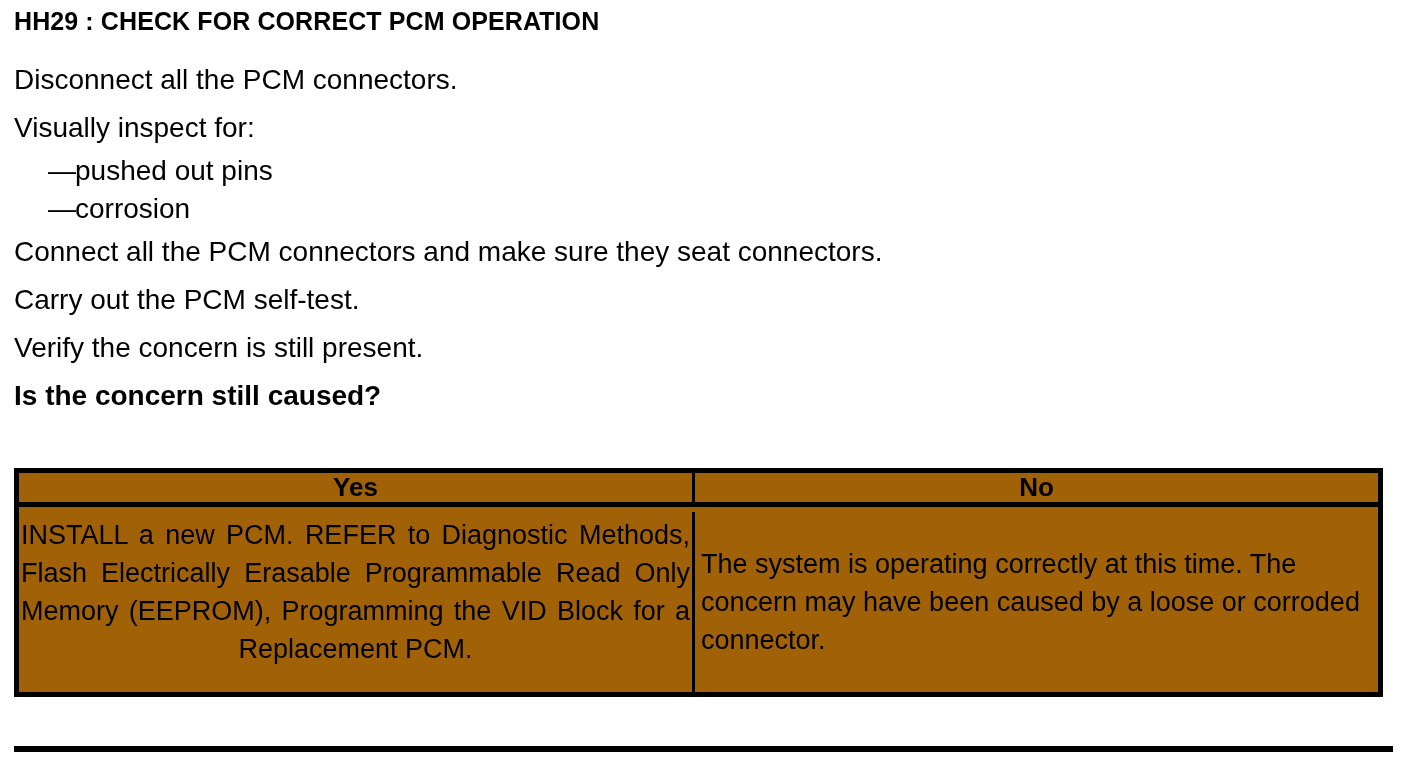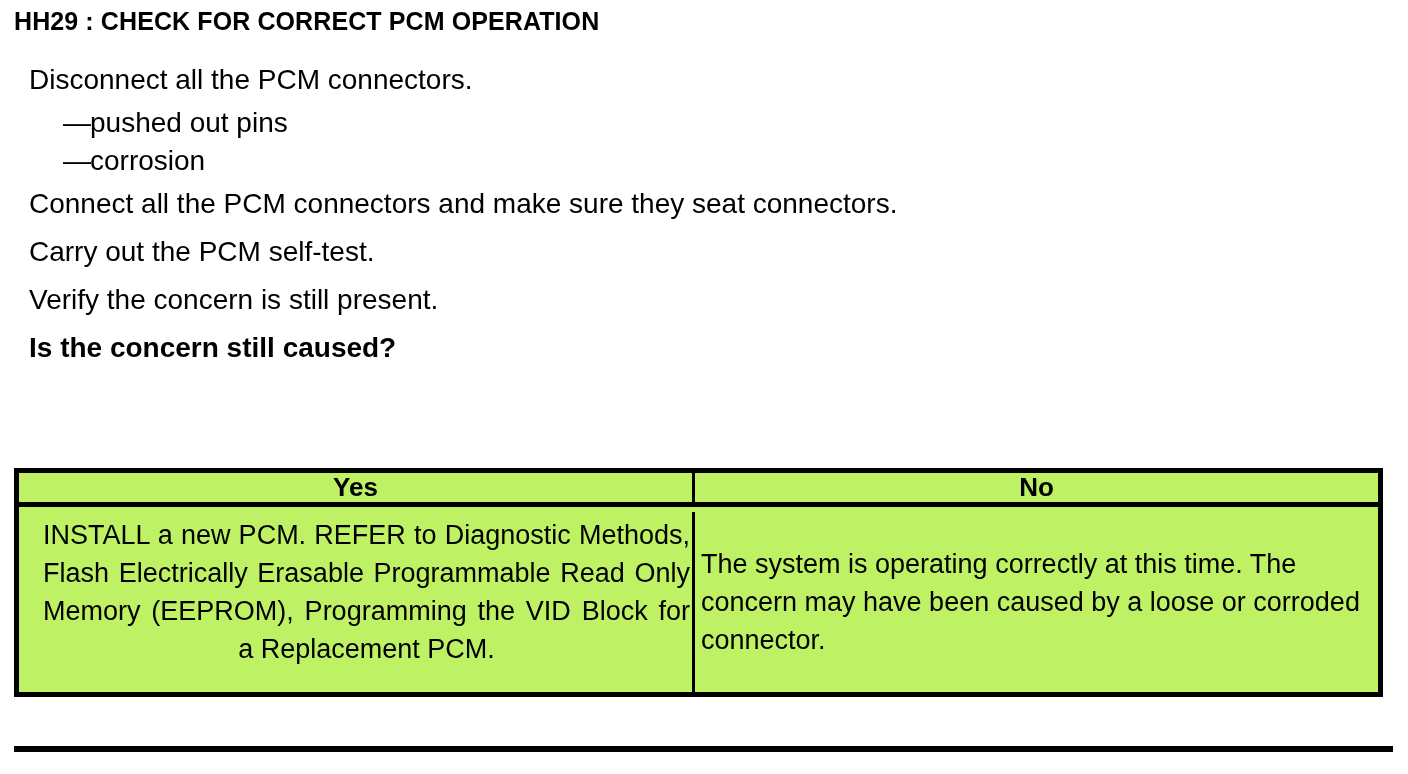--- a/index.html
+++ b/index.html
@@ -34,21 +34,20 @@
     white-space: nowrap;
     line-height: 26px;
   }
 
   
   .steps {
     position: absolute;
     left: 14px;
     top: 56px;
     width: 1340px;
-    margin-left: 15px;
   }
   .step {
     font-size: 28px;
     line-height: 48px;
     white-space: nowrap;
   }
   .step.bold {
     font-weight: bold;
   }
   .sublist {
@@ -68,21 +67,21 @@
   
   .decision-table {
     position: absolute;
     left: 14px;
     top: 468px;
     width: 1369px;
     height: 229px;
     border: 5px solid #000000;
     box-sizing: border-box;
     border-collapse: collapse;
-    background: #bef264;
+    background: #a16207;
   }
   .dt-inner {
     position: absolute;
     left: 0; top: 0;
     width: 100%;
     height: 100%;
   }
   .dt-header {
     position: absolute;
     left: 0;
@@ -131,21 +130,20 @@
     align-items: center;
     padding-left: 6px;
   }
   .cell-text-justified {
     font-size: 27px;
     line-height: 38px;
     text-align: justify;
     text-align-last: center;
     -moz-text-align-last: center;
     word-spacing: 0px;
-    margin-left: 22px;
   }
   .cell-text {
     font-size: 27px;
     line-height: 38px;
     text-align: left;
   }
 
   
   .bottom-rule {
     position: absolute;
@@ -160,20 +158,21 @@
 <body>
 
 <div class="page">
 
   <div class="section-title">HH29 : CHECK FOR CORRECT PCM OPERATION</div>
 
   <div class="steps">
 
     <div class="step">Disconnect all the PCM connectors.</div>
 
+    <div class="step">Visually inspect for:</div>
 
     <div class="sublist">
       <div class="subitem"><span class="dash">—</span><span>pushed out pins</span></div>
       <div class="subitem"><span class="dash">—</span><span>corrosion</span></div>
     </div>
 
     <div class="step">Connect all the PCM connectors and make sure they seat connectors.</div>
 
     <div class="step">Carry out the PCM self-test.</div>
 

